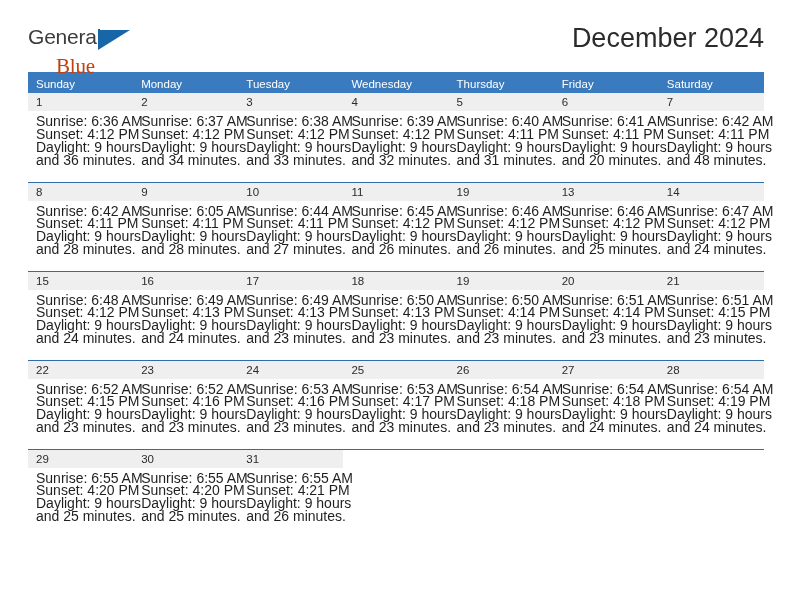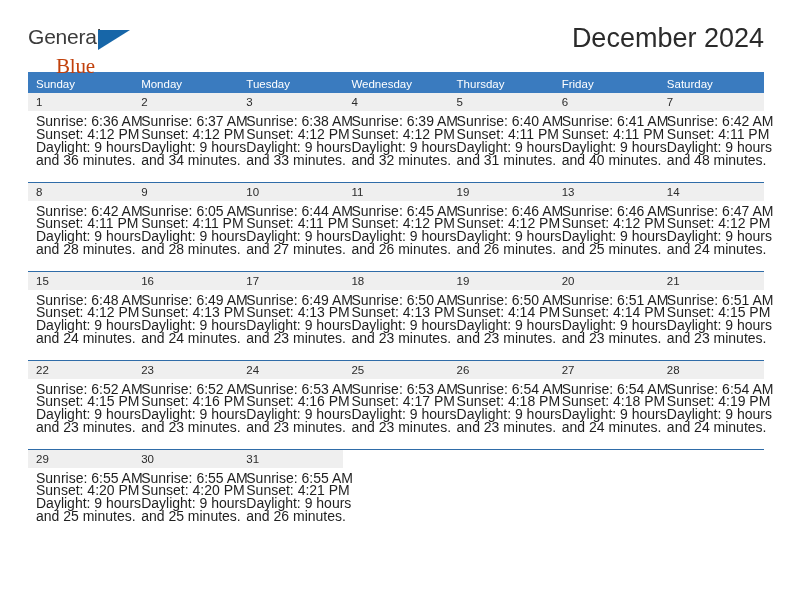--- a/index.html
+++ b/index.html
@@ -219,21 +219,21 @@
               </div>
             </div>
           </td>
           <td>
             <div class="cell">
               <div class="daynum">6</div>
               <div class="details">
                 <div>Sunrise: 6:41 AM</div>
                 <div>Sunset: 4:11 PM</div>
                 <div>Daylight: 9 hours</div>
-                <div>and 40 minutes.</div>
+                <div>and 20 minutes.</div>
               </div>
             </div>
           </td>
           <td>
             <div class="cell">
               <div class="daynum">7</div>
               <div class="details">
                 <div>Sunrise: 6:42 AM</div>
                 <div>Sunset: 4:11 PM</div>
                 <div>Daylight: 9 hours</div>

